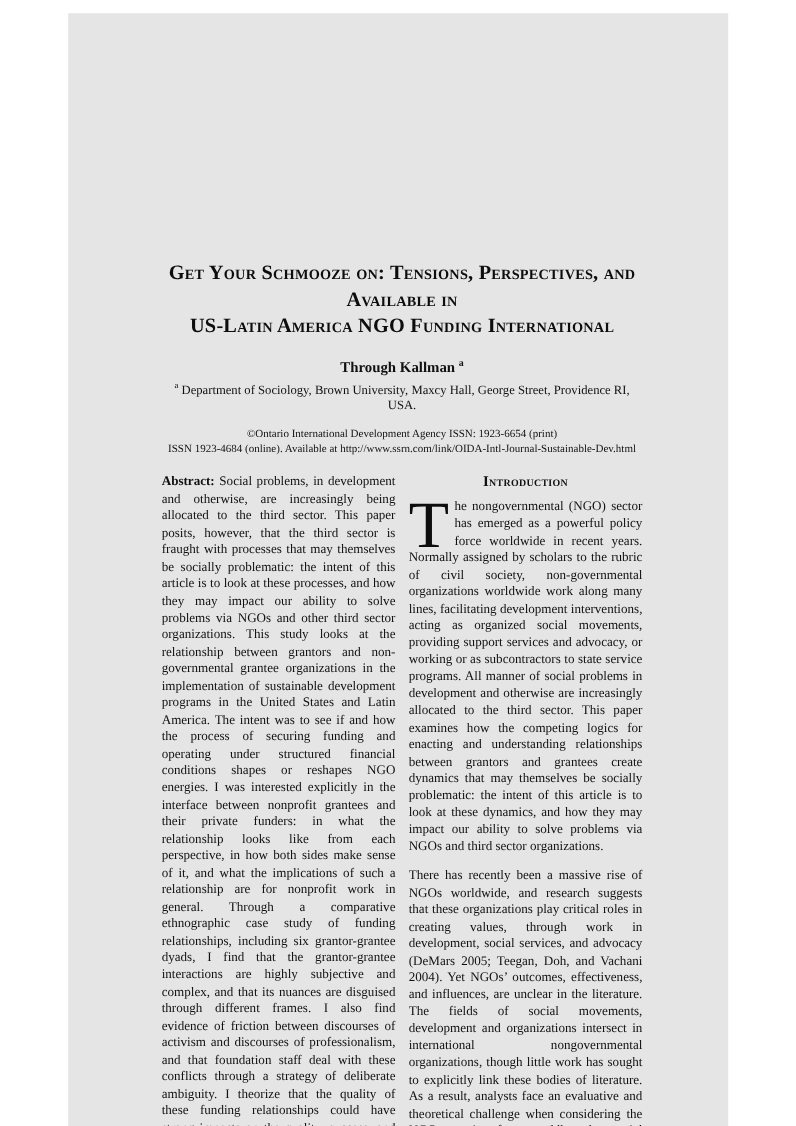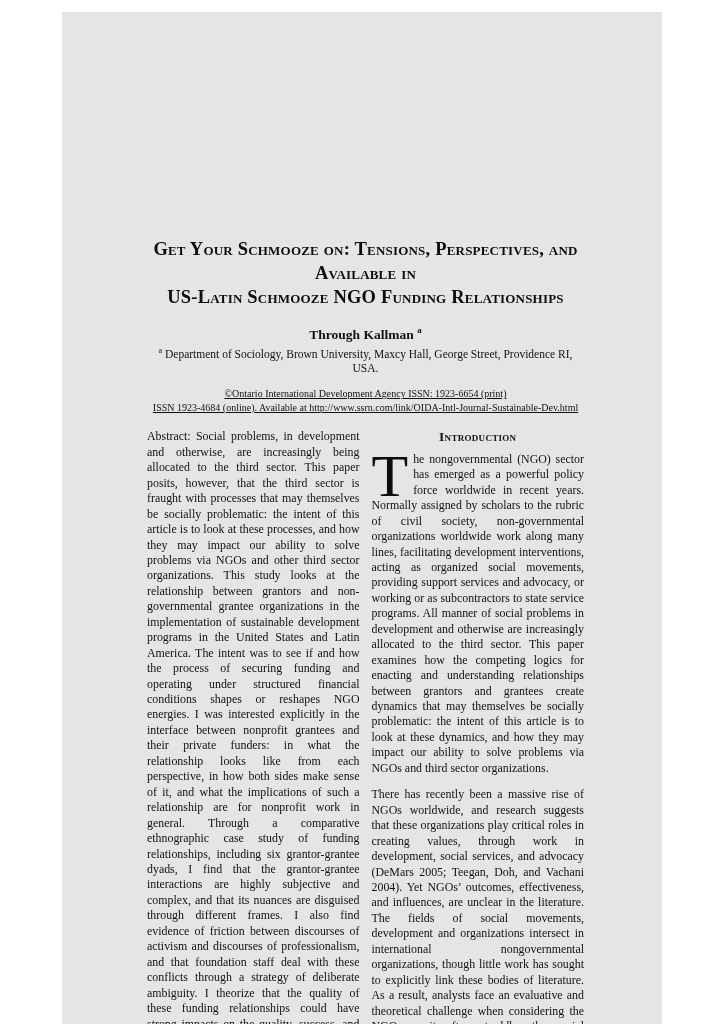--- a/index.html
+++ b/index.html
@@ -39,37 +39,36 @@
   }
   .affil-line sup, .corr-line sup { font-size: 8px; }
   .corr-line {
     font-size: 11.5px;
     line-height: 15px;
   }
   .publisher-block {
     margin-top: 11px;
     font-size: 10px;
     line-height: 13.5px;
-    text-decoration: underline;
   }
   
   .columns {
     display: flex;
     gap: 12px;
     margin-top: 15px;
   }
   .col {
     flex: 1 1 0;
     font-size: 11.9px;
     line-height: 15.45px;
     text-align: justify;
     text-justify: inter-word;
   }
   .col p { margin: 0 0 11px 0; }
-  .col b { font-weight: normal; }
+  .col b { font-weight: bold; }
   .intro-heading {
     text-align: center;
     font-weight: bold;
     font-variant: small-caps;
     font-size: 13.5px;
     letter-spacing: 0.3px;
     margin: 0 0 7px 0;
   }
   .drop-cap {
     float: left;
@@ -82,21 +81,21 @@
 </style>
 </head>
 <body>
 
 <div class="page">
 
   <div class="title-block">
     <h1 class="paper-title">
       <span>Get Your Schmooze on: Tensions, Perspectives, and</span><br>
       <span>Available in</span><br>
-      <span>US-Latin Schmooze NGO Funding Relationships</span>
+      <span>US-Latin America NGO Funding International</span>
     </h1>
 
     <div class="author-line">
       <span>Through Kallman</span>
       <sup>a</sup>
     </div>
 
     <div class="affil-line">
       <sup>a</sup>
       <span>Department of Sociology, Brown University, Maxcy Hall, George Street, Providence RI, USA.</span>

